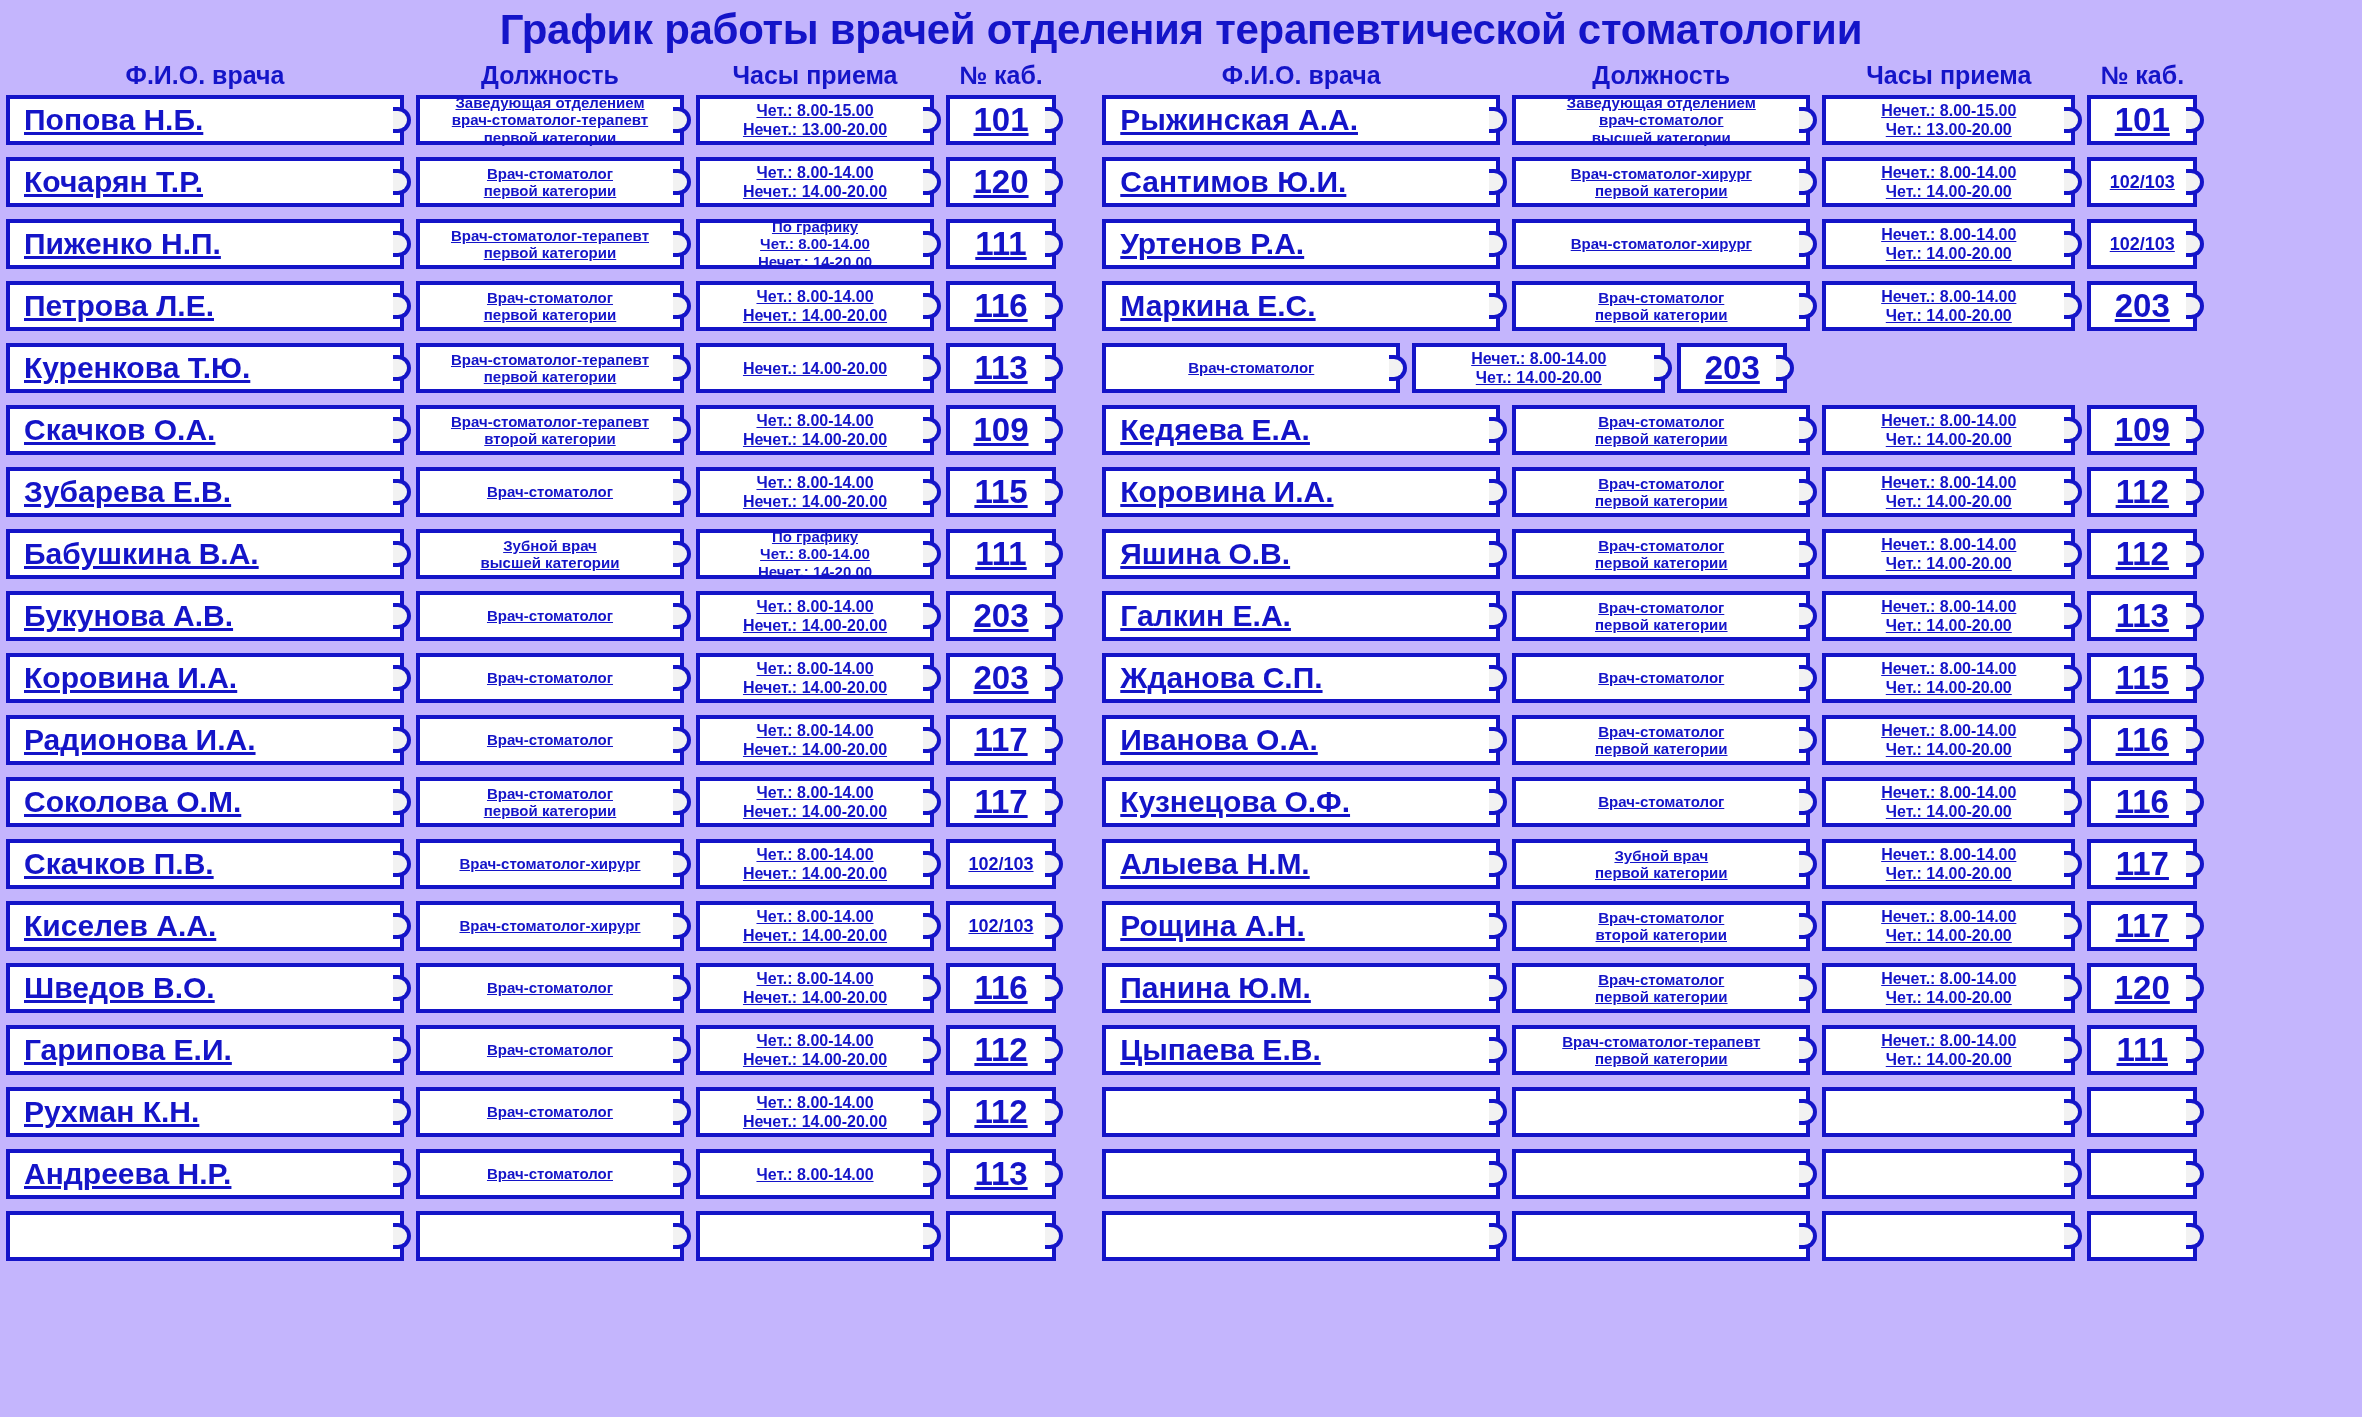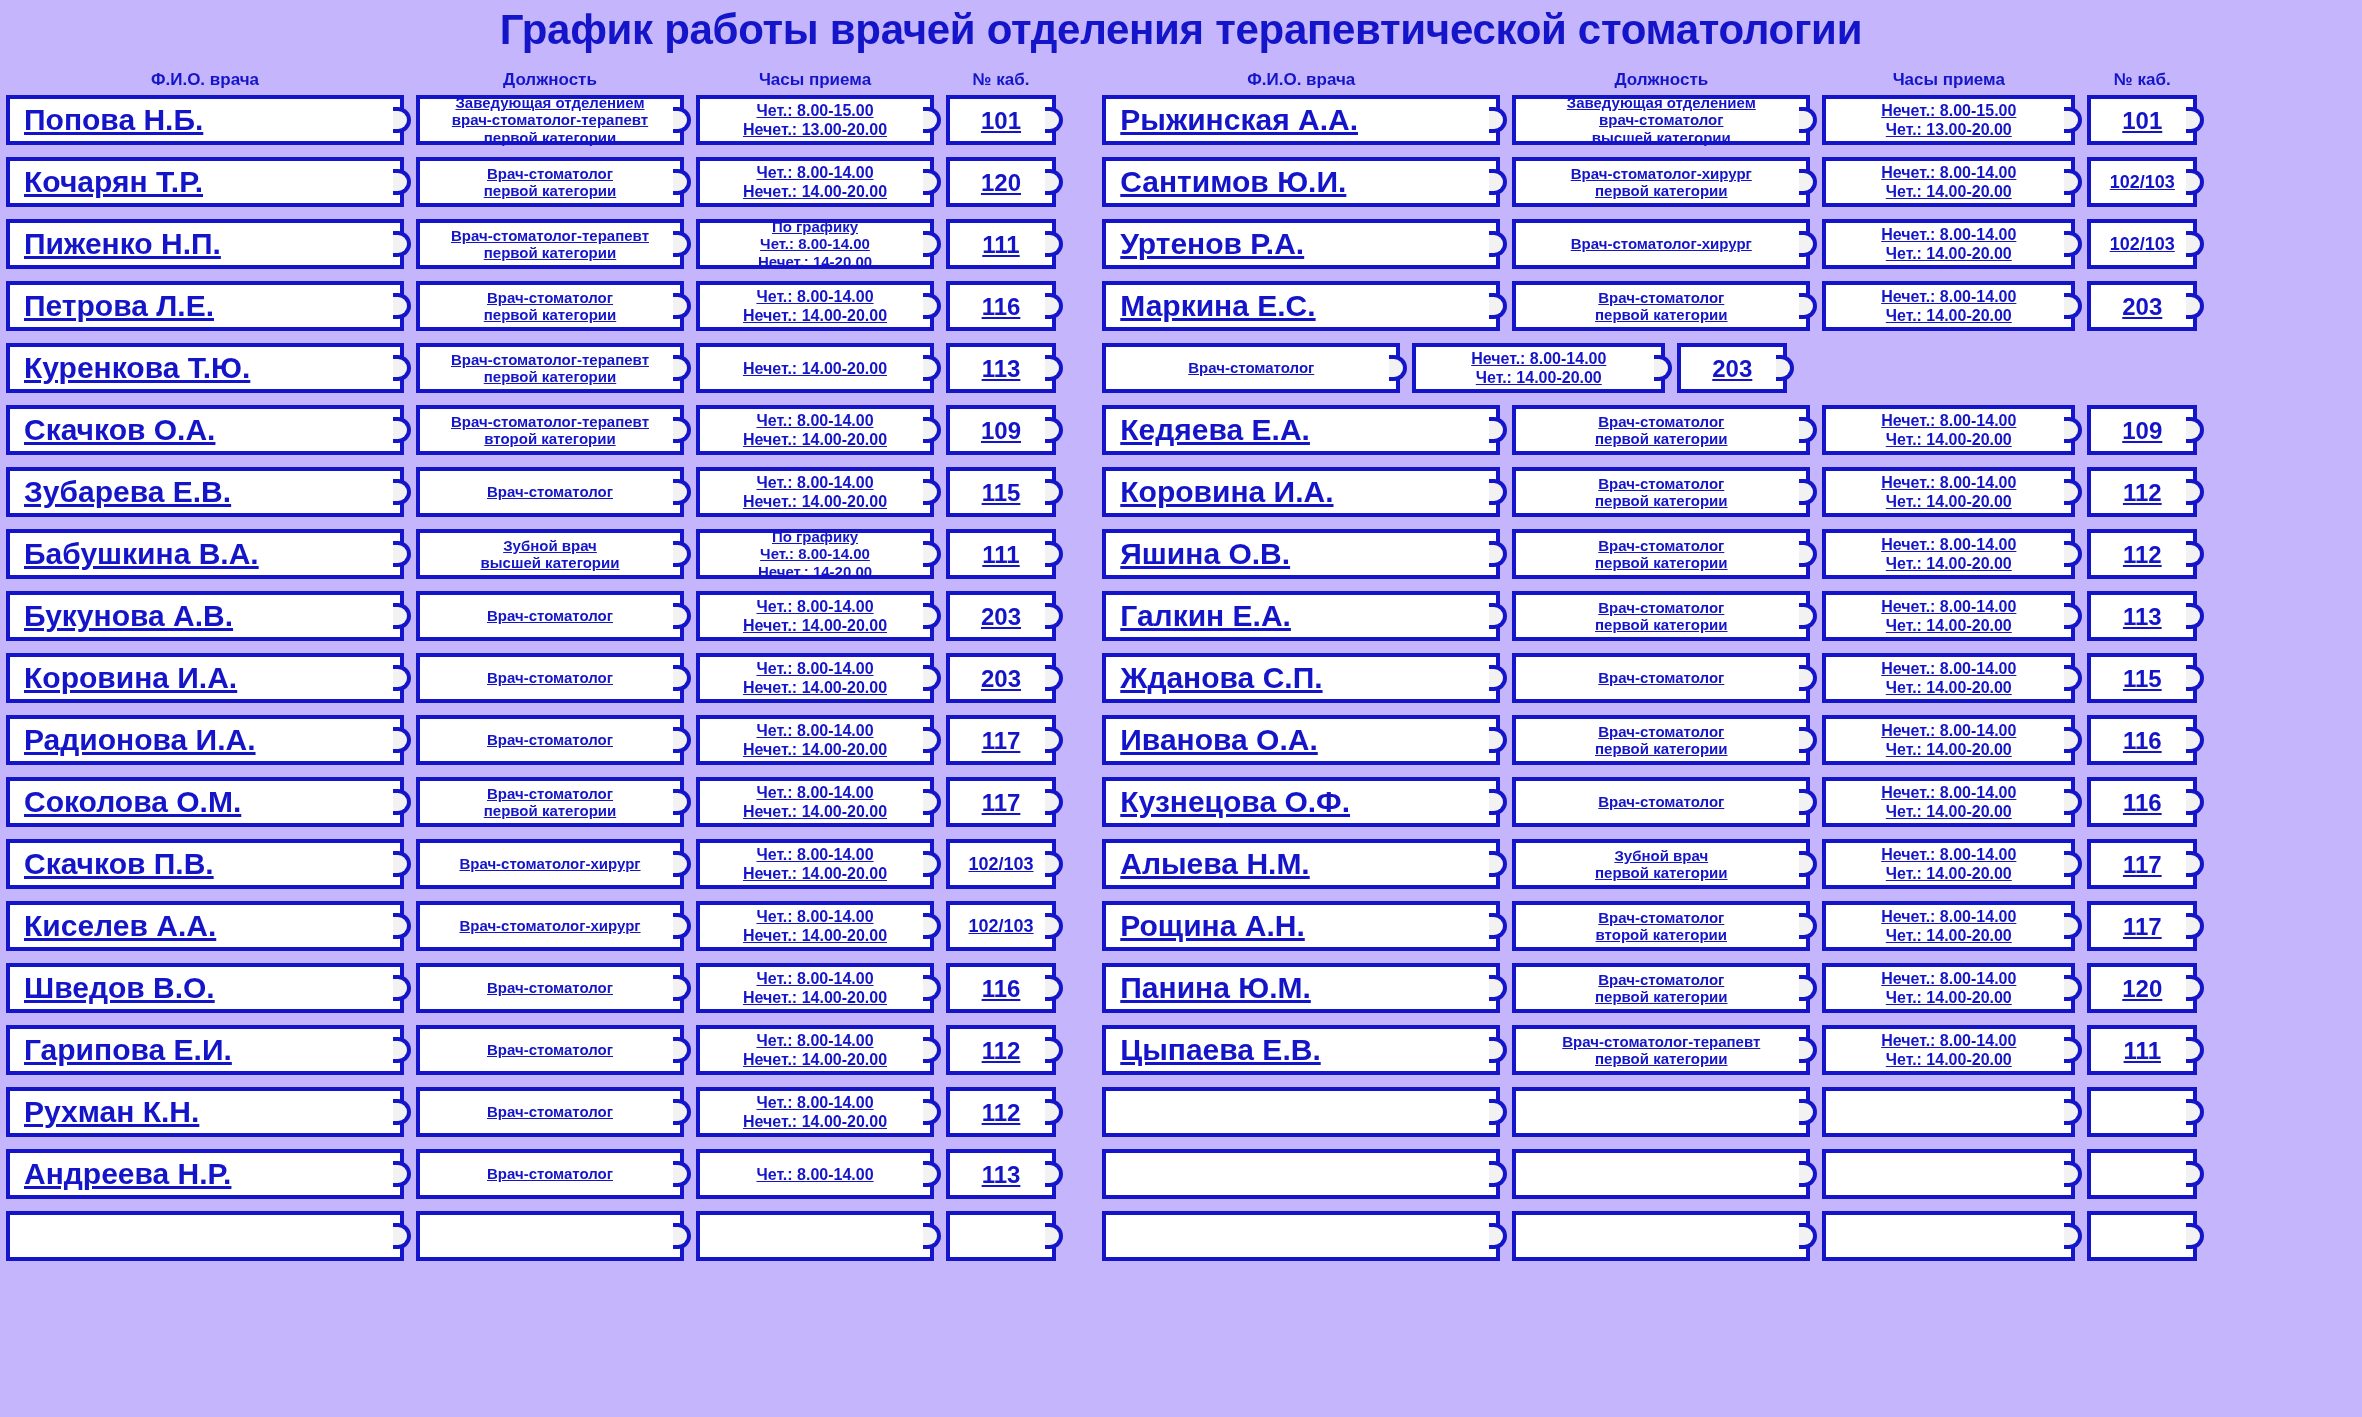--- a/index.html
+++ b/index.html
@@ -46,21 +46,21 @@
   .half.left { width: 1082px; }
   .half.right { width: 1270px; }
 
   .headrow {
     display: flex;
     flex-direction: row;
     align-items: flex-end;
     height: 36px;
   }
   .headcell {
-    font-size: 17px;
+    font-size: 25px;
     font-weight: bold;
     color: #1414c8;
     text-align: center;
     white-space: nowrap;
     line-height: 1;
     padding-bottom: 4px;
   }
   .row {
     display: flex;
     flex-direction: row;
@@ -133,21 +133,21 @@
   .plate.hrs .txt {
     font-size: 16px;
     white-space: normal;
     line-height: 1.2;
   }
   .plate.hrs .txt.small {
     font-size: 15px;
     line-height: 1.18;
   }
   .plate.cab .txt {
-    font-size: 24px;
+    font-size: 33px;
   }
   .plate.cab .txt.tiny {
     font-size: 18px;
   }
 </style>
 </head>
 <body>
 
 <div class="board">
 

